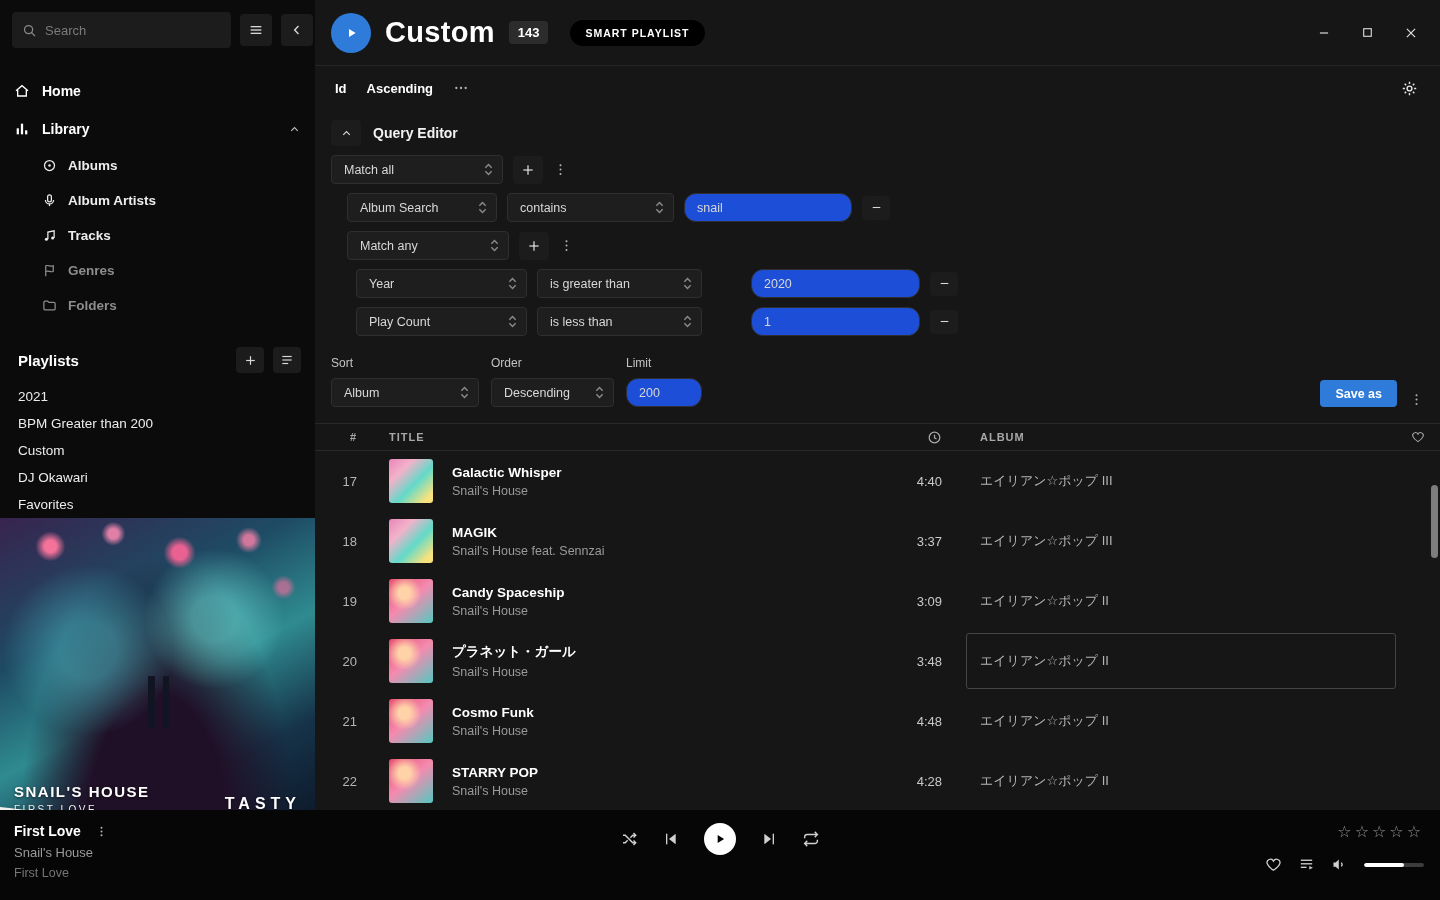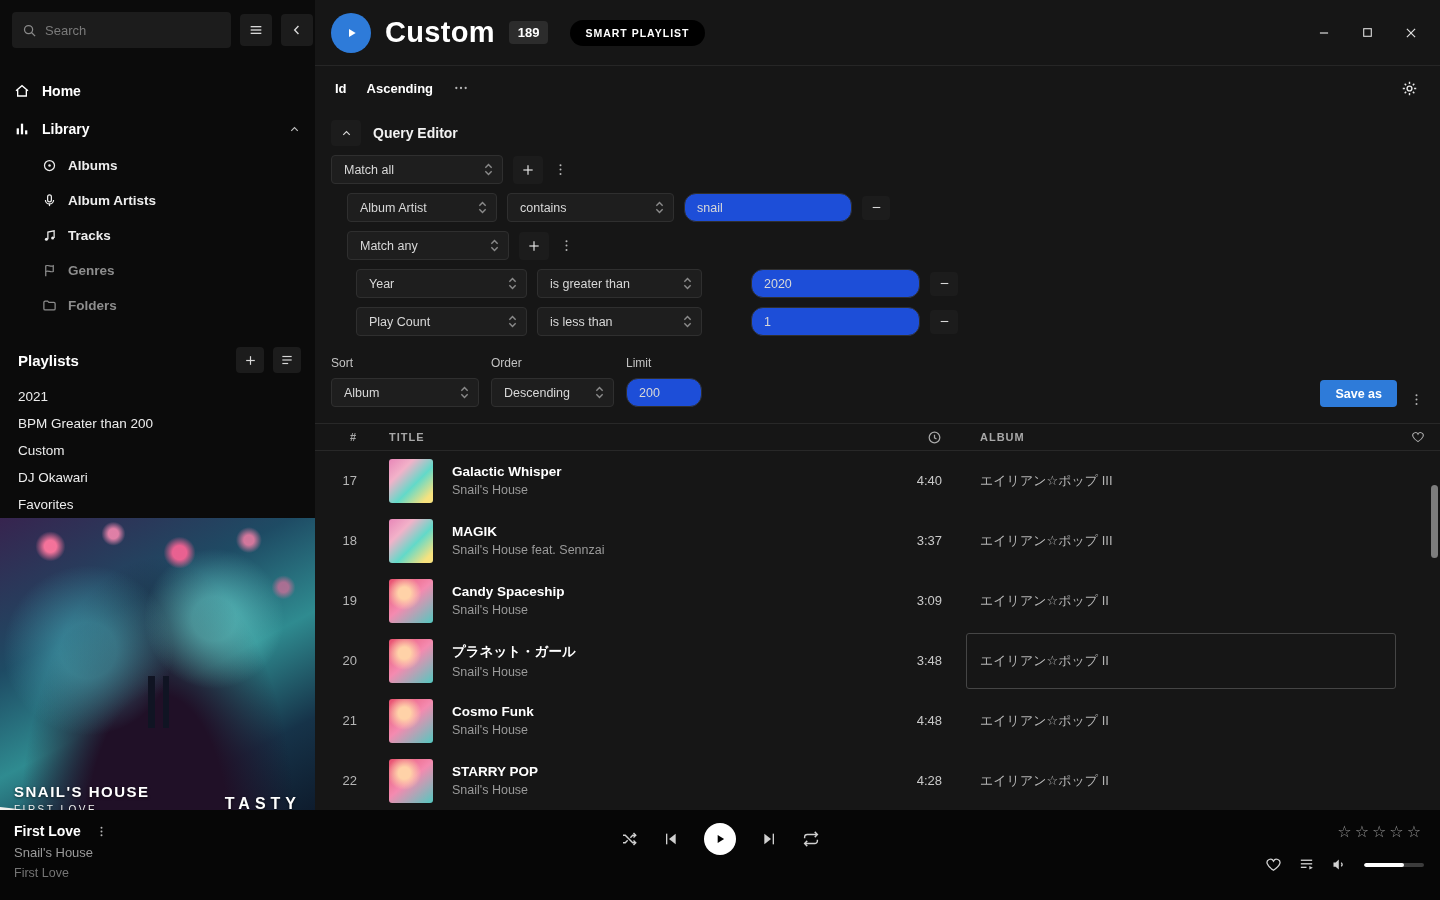--- a/index.html
+++ b/index.html
@@ -84,21 +84,21 @@
   .w-sort { width:148px; } .w-order { width:123px; } .w-limit { width:76px; }
   .save-btn { margin-left:auto; height:27px; padding:0 15px; background:var(--accent); color:#fff; border:none; border-radius:4px; font-weight:700; font-size:12.5px; cursor:pointer; font-family:inherit; }
 
   .table-header { margin-top:16px; flex:none; height:28px; border-top:1px solid #282828; border-bottom:1px solid #282828; display:grid; grid-template-columns:56px 515px 80px 430px 44px; align-items:center; color:#a8a8a8; font-size:11px; font-weight:700; letter-spacing:1px; }
   .th-num { text-align:right; padding-right:14px; }
   .th-title { padding-left:18px; }
   .th-dur { display:flex; justify-content:flex-end; padding-right:24px; color:#a8a8a8; }
   .th-album { padding-left:14px; }
   .th-fav { display:flex; justify-content:center; color:#a8a8a8; }
 
-  .table-body { flex:1; overflow:hidden; display:flex; flex-direction:column;justify-content:center; }
+  .table-body { flex:1; overflow:hidden; display:flex; flex-direction:column; }
   .track-row { height:60px; flex:none; display:grid; grid-template-columns:56px 515px 80px 430px 44px; align-items:center; cursor:default; }
   .tr-num { text-align:right; padding-right:14px; color:#b5b5b5; font-size:13px; }
   .tr-main { display:flex; align-items:center; gap:19px; padding-left:18px; min-width:0; }
   .thumb { width:44px; height:44px; flex:none; border-radius:3px; }
   .art-iii { background:linear-gradient(135deg,#e887b8 0%,#f2b2c9 28%,#62d9c9 58%,#f7e27e 88%); }
   .art-ii  { background:radial-gradient(circle at 35% 32%,#ffd2a8 0 6px,rgba(255,210,168,0) 17px),linear-gradient(140deg,#e8506e 0%,#f48bb0 48%,#52c9c0 100%); }
   .tr-text { min-width:0; }
   .tr-title { color:#fff; font-size:13.5px; font-weight:600; white-space:nowrap; }
   .tr-artist { color:#9a9a9a; font-size:12.5px; margin-top:4px; white-space:nowrap; }
   .tr-dur { text-align:right; padding-right:24px; color:#c9c9c9; font-size:13px; }
@@ -278,21 +278,21 @@
   <main class="main">
     <header class="page-header">
       <button class="play-circle">
         <span>
             <svg width="16" height="16" viewBox="0 0 24 24" fill="#fff">
               <polygon points="9,6 19,12 9,18"></polygon>
             </svg>
           </span>
       </button>
       <h1 class="page-title">Custom</h1>
-      <span class="count-badge">189</span>
+      <span class="count-badge">143</span>
       <span class="smart-badge">SMART PLAYLIST</span>
       <div class="window-controls">
         <button class="win-btn">
             <svg width="14" height="14" viewBox="0 0 24 24" fill="none" stroke="currentColor" stroke-width="2">
               <line x1="5" y1="12" x2="19" y2="12"></line>
             </svg>
           </button>
         <button class="win-btn">
             <svg width="13" height="13" viewBox="0 0 24 24" fill="none" stroke="currentColor" stroke-width="2">
               <rect x="5" y="5" width="14" height="14"></rect>
@@ -367,21 +367,21 @@
                 <circle cx="12" cy="19" r="1.6"></circle>
               </svg>
             </span>
         </button>
       </div>
 
       <div class="lvl1">
 
           <div class="qe-row">
             <div class="select f-sel">
-              <span>Album Artist</span>
+              <span>Album Search</span>
               <span class="ud">
                 <svg width="9" height="15" viewBox="0 0 10 16" fill="none" stroke="currentColor" stroke-width="1.6">
                   <polyline points="1.5 6 5 2.5 8.5 6"></polyline>
                   <polyline points="1.5 10 5 13.5 8.5 10"></polyline>
                 </svg>
               </span>
             </div>
             <div class="select o-sel">
               <span>contains</span>
               <span class="ud">

